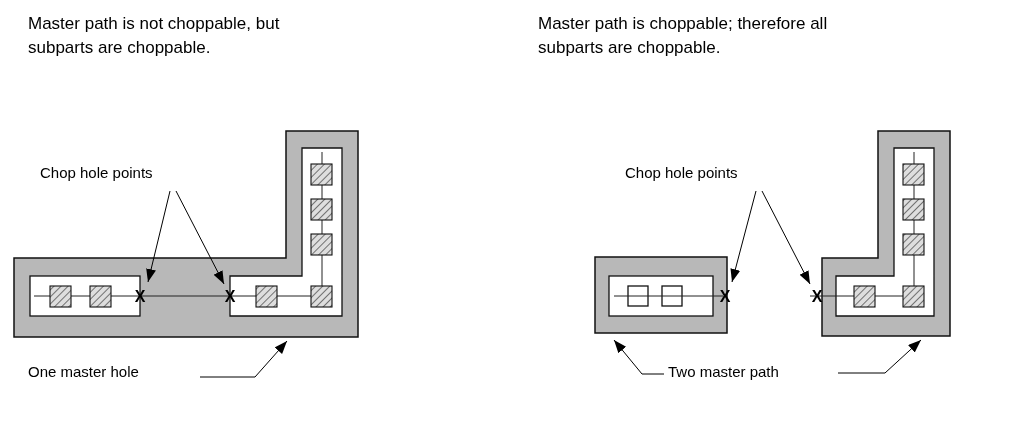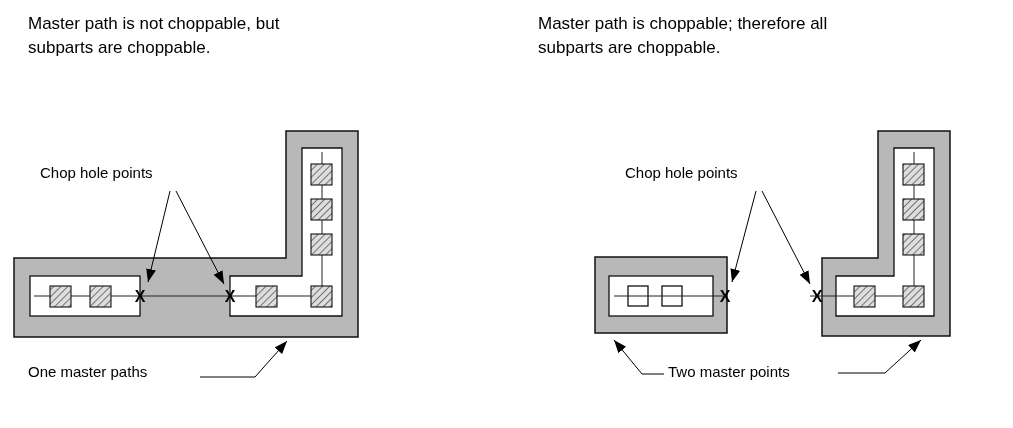--- a/index.html
+++ b/index.html
@@ -117,16 +117,16 @@
     <polyline points="664,374 642,374 614,340" fill="none" stroke="#000000" stroke-width="1" marker-end="url(#arrow)"></polyline>
     <polyline points="838,373 885,373 921,340" fill="none" stroke="#000000" stroke-width="1" marker-end="url(#arrow)"></polyline>
   </svg>
 
   <div class="caption" id="cap-left">Master path is not choppable, but subparts are choppable.</div>
   <div class="caption" id="cap-right">Master path is choppable; therefore all subparts are choppable.</div>
 
   <div class="lbl" id="chop-left">Chop hole points</div>
   <div class="lbl" id="chop-right">Chop hole points</div>
 
-  <div class="lbl" id="master-left">One master paths</div>
-  <div class="lbl" id="master-right">Two master points</div>
+  <div class="lbl" id="master-left">One master hole</div>
+  <div class="lbl" id="master-right">Two master path</div>
 
 </div>
 
 </body></html>

